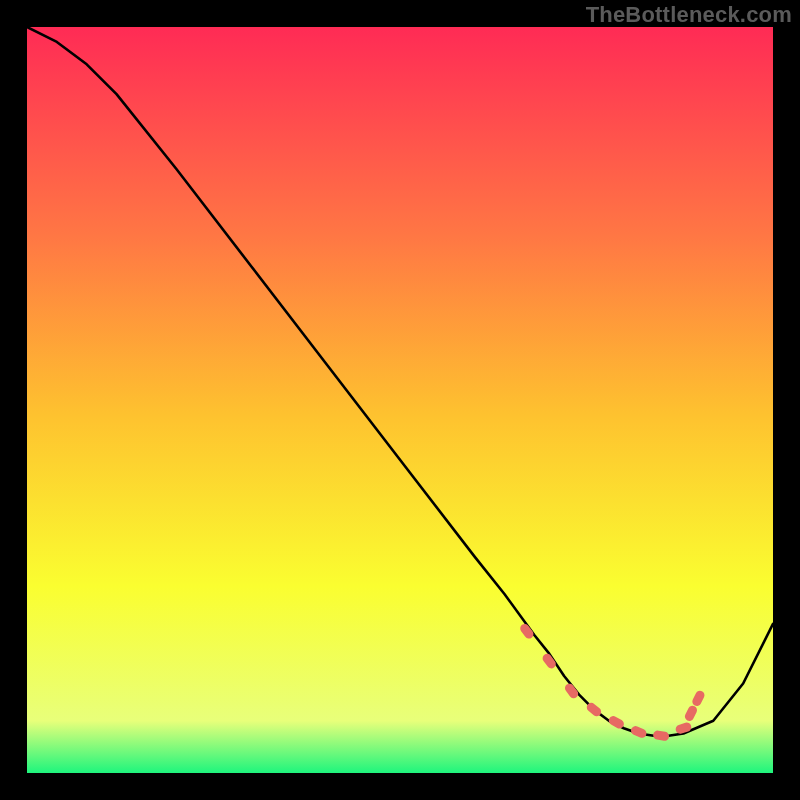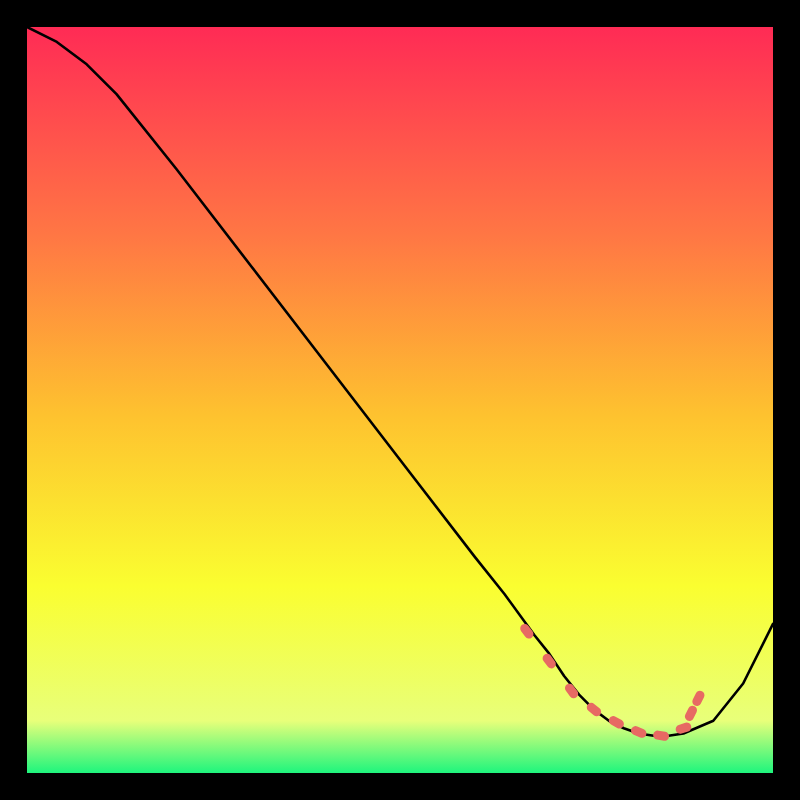--- a/index.html
+++ b/index.html
@@ -37,20 +37,21 @@
   svg.plot {
     display: block;
     width: 746px;
     height: 746px;
   }
 </style>
 </head>
 <body>
 
 <div class="frame">
+  <div class="watermark">TheBottleneck.com</div>
 
   <div class="plot-area-wrap">
     <svg class="plot" viewBox="0 0 746 746">
       <defs>
         <linearGradient id="bg-grad" x1="0" y1="0" x2="0" y2="1">
           <stop id="g0" offset="0%" stop-color="#ff2b55"></stop>
           <stop id="g1" offset="28%" stop-color="#ff7744"></stop>
           <stop id="g2" offset="52%" stop-color="#fec22f"></stop>
           <stop id="g3" offset="75%" stop-color="#fafe30"></stop>
           <stop id="g4" offset="93%" stop-color="#e8ff7a"></stop>

